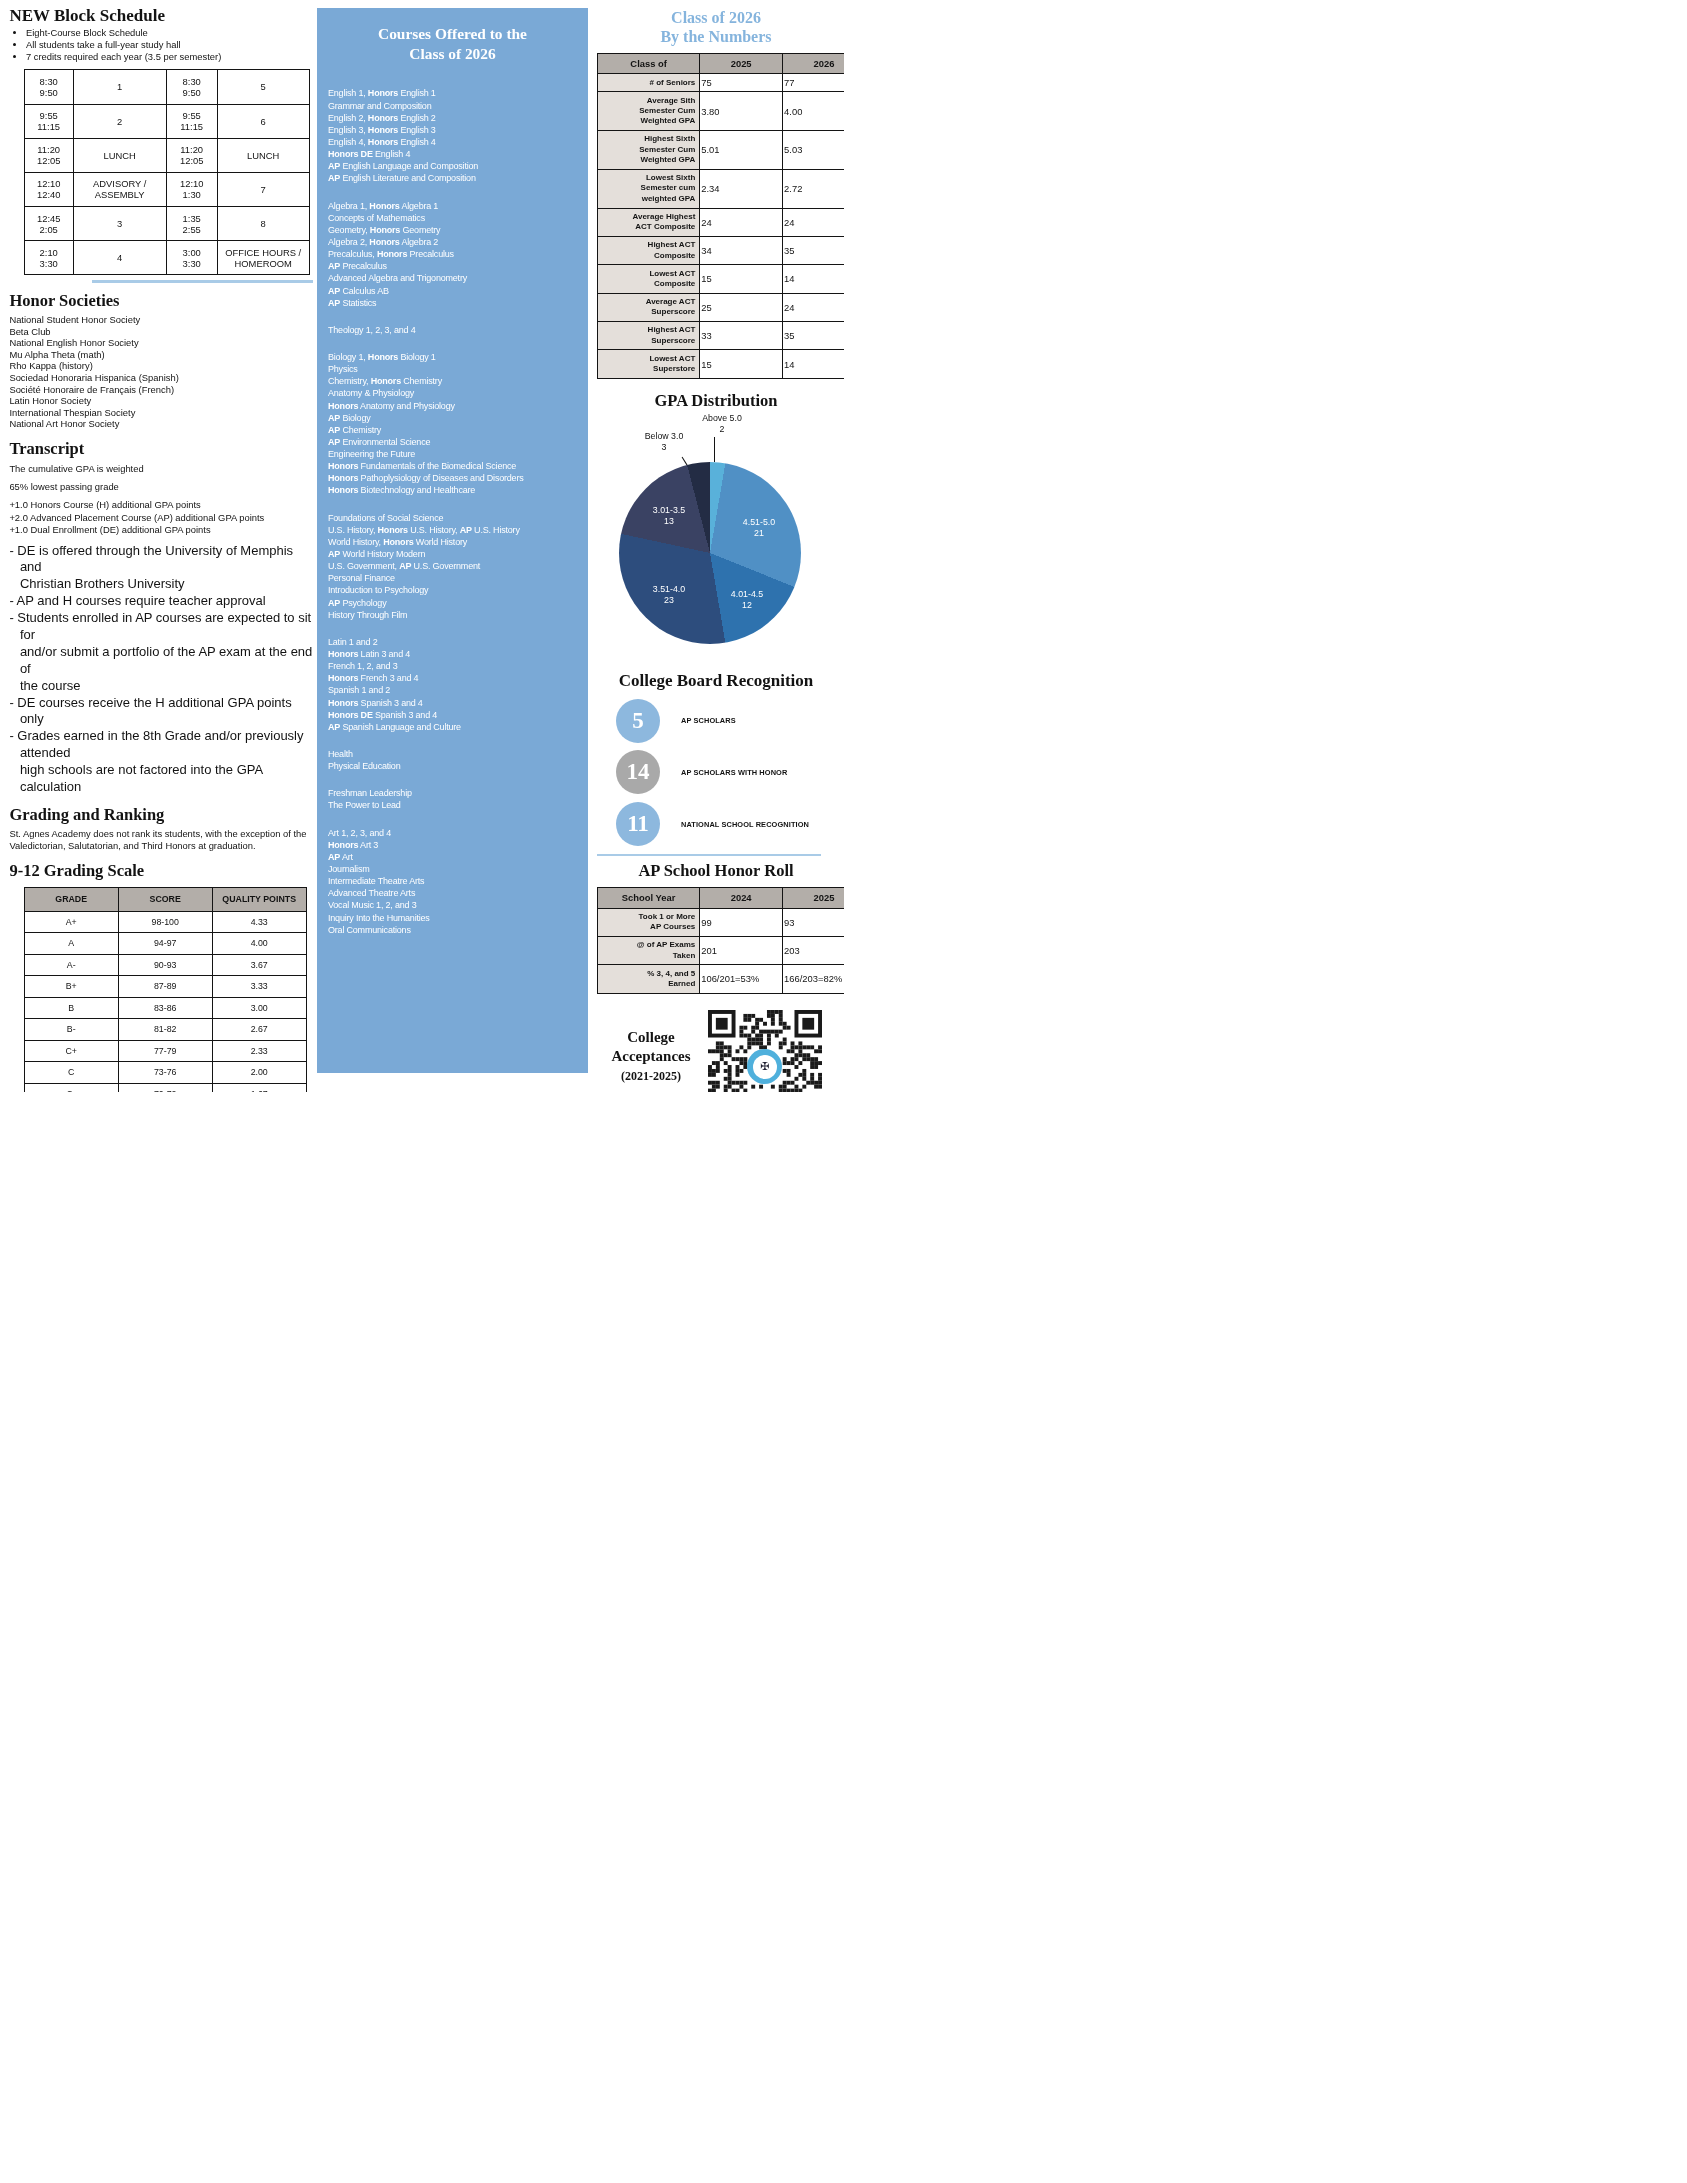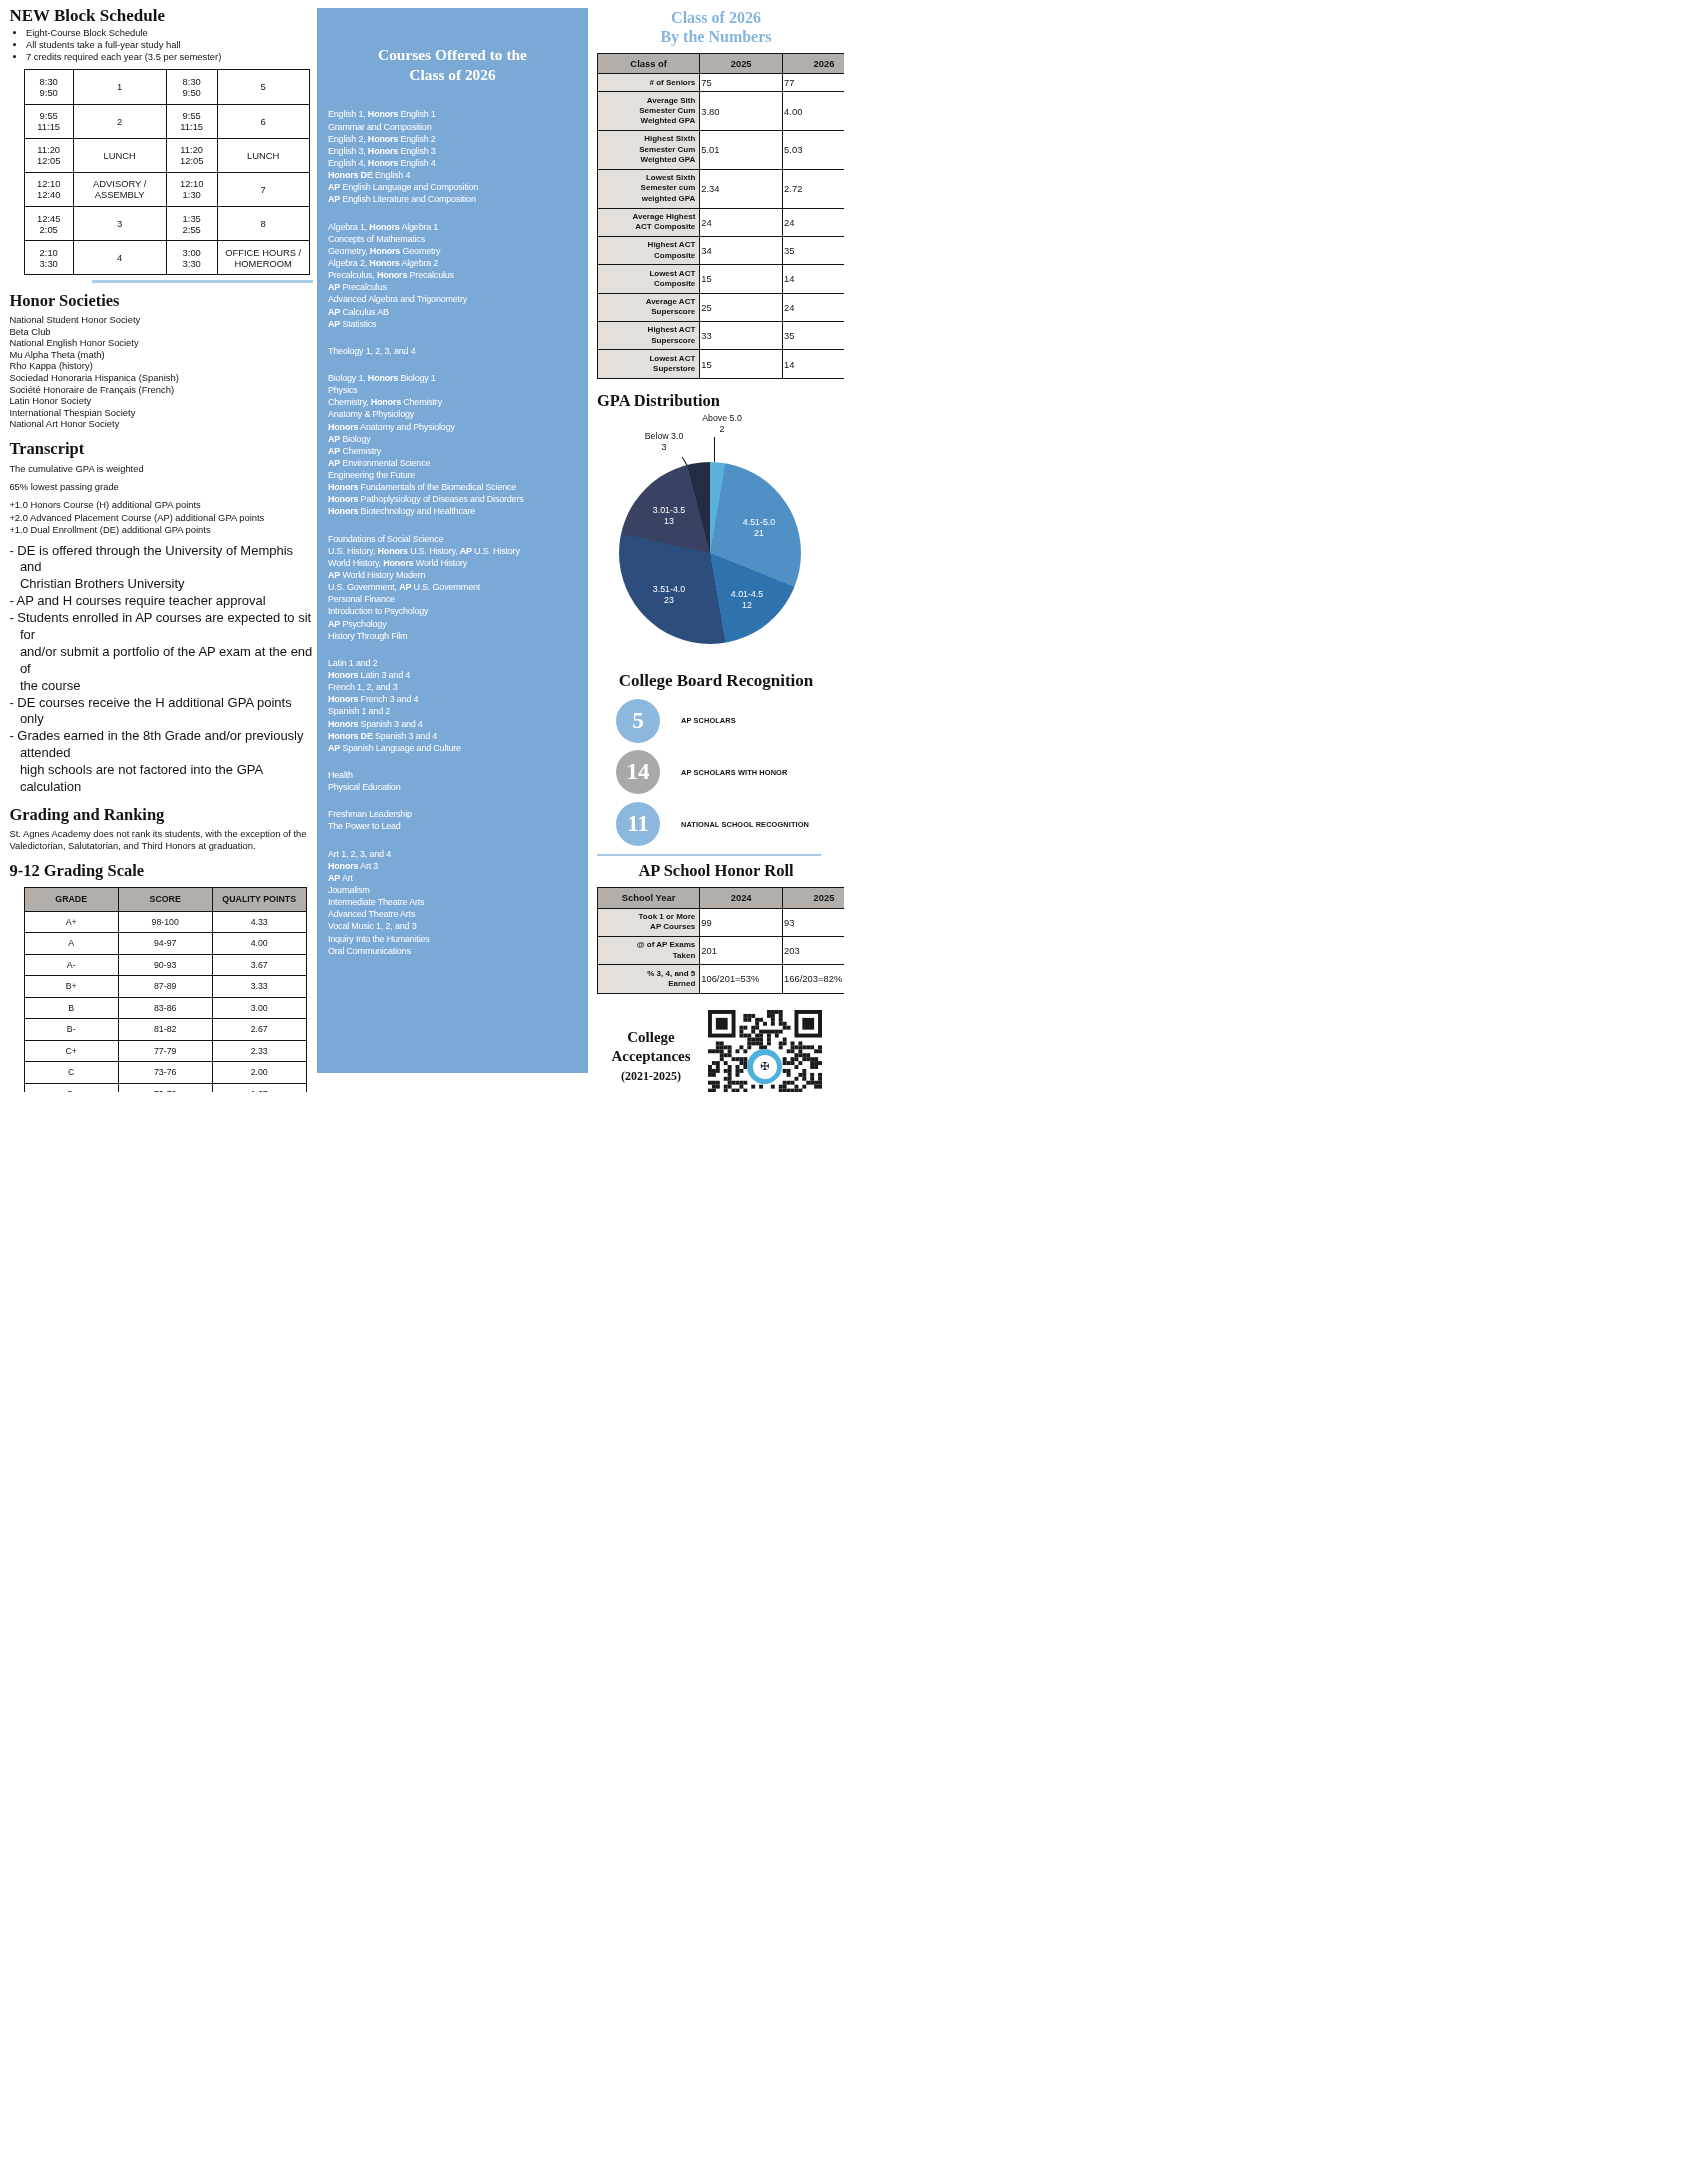--- a/index.html
+++ b/index.html
@@ -2,21 +2,21 @@
 <html style="--panel-blue: #7aa9d6; --accent-blue: #85b4dd; --rule-blue: #a9cbe7; --header-gray: #b3aea9; --label-gray: #e4dfda; --circle-blue: #8db8de; --circle-gray: #a9a9a9; --qr-logo-blue: #4fb0dc;font-size:8.8px"><head>
 <meta charset="utf-8">
 <style>
   html,body{margin:0;padding:0;background:#fff;}
   .page{position:relative;width:844px;height:1092px;background:#fff;overflow:hidden;
         font-family:"Liberation Sans",sans-serif;color:#131313;}
   .serif{font-family:"Liberation Serif",serif;font-weight:bold;}
   
   .col-left{position:absolute;left:9.4px;top:5.5px;width:304px;}
   .col-mid{position:absolute;left:317px;top:7.7px;width:271px;height:1065px;
-           background:var(--panel-blue,#7aa9d6);color:#fff;box-sizing:border-box;padding:30px 11px 0;}
+           background:var(--panel-blue,#7aa9d6);color:#fff;box-sizing:border-box;padding:9px 11px 0;}
   .col-right{position:absolute;left:597px;top:6.6px;width:238px;}
   
   .h1{font-size:17px;margin:0 0 1.1px 0;}
   .h2{font-size:16.5px;margin:8.8px 0 2.8px 0;}
   .bullets{margin:1.1px 0 5.5px 16.5px;padding:0;font-size:9.4px;line-height:1.32;}
   .sched{border-collapse:collapse;margin-left:14.3px;}
   .sched td{border:1.7px solid #141414;text-align:center;font-size:9.4px;line-height:1.18;padding:2.8px 1.1px;height:27.6px;}
   .rule{height:2.2px;background:var(--rule-blue,#a9cbe7);border:0;width:221px;margin:5px 0 0 83px;}
   .hs-list div{font-size:9.4px;line-height:1.23;}
   .tline1{font-size:9.4px;margin:4.4px 0 6.6px;}
@@ -34,21 +34,21 @@
   .group{margin-bottom:15px;margin-top:12px;}
   .group div{font-size:9px;line-height:1.35;letter-spacing:-0.2px;white-space:nowrap;}
   
   .rt-title{font-size:16px;color:var(--accent-blue,#85b4dd);text-align:center;line-height:1.2;margin:1.1px 0 6.6px;}
   .numbers,.aproll{border-collapse:collapse;width:269px;}
   .numbers th,.aproll th{border:1.7px solid #141414;background:var(--header-gray,#b3aea9);font-size:9.4px;height:17.6px;}
   .numbers td,.aproll td{border:1.7px solid #141414;}
   td.lbl{background:var(--label-gray,#e4dfda);font-weight:bold;font-size:8px;text-align:right;
          padding:3.3px 3.9px;line-height:1.3;width:80px;}
   td.val{font-size:9.4px;text-align:left;width:69px;background:#fff;}
-  .gpa-title{font-size:16.5px;margin:12px 0 0;}
+  .gpa-title{font-size:16.5px;text-align:center;margin:12px 0 0;}
   .pie-area{position:relative;height:258px;}
   .pie{position:absolute;left:22px;top:51px;width:182px;height:182px;border-radius:50%;}
   .plab{position:absolute;transform:translate(-50%,-50%);text-align:center;font-size:8.8px;line-height:1.25;}
   .pl-above{left:125px;top:13.2px;}
   .pl-below{left:67px;top:31px;}
   .pl1{left:162px;top:117px;color:#fff;}
   .pl2{left:150px;top:189px;color:#fff;}
   .pl3{left:72px;top:184px;color:#fff;}
   .pl4{left:72px;top:105px;color:#fff;}
   .lead-v{position:absolute;left:117px;top:26.5px;width:1.4px;height:25px;background:#141414;}

